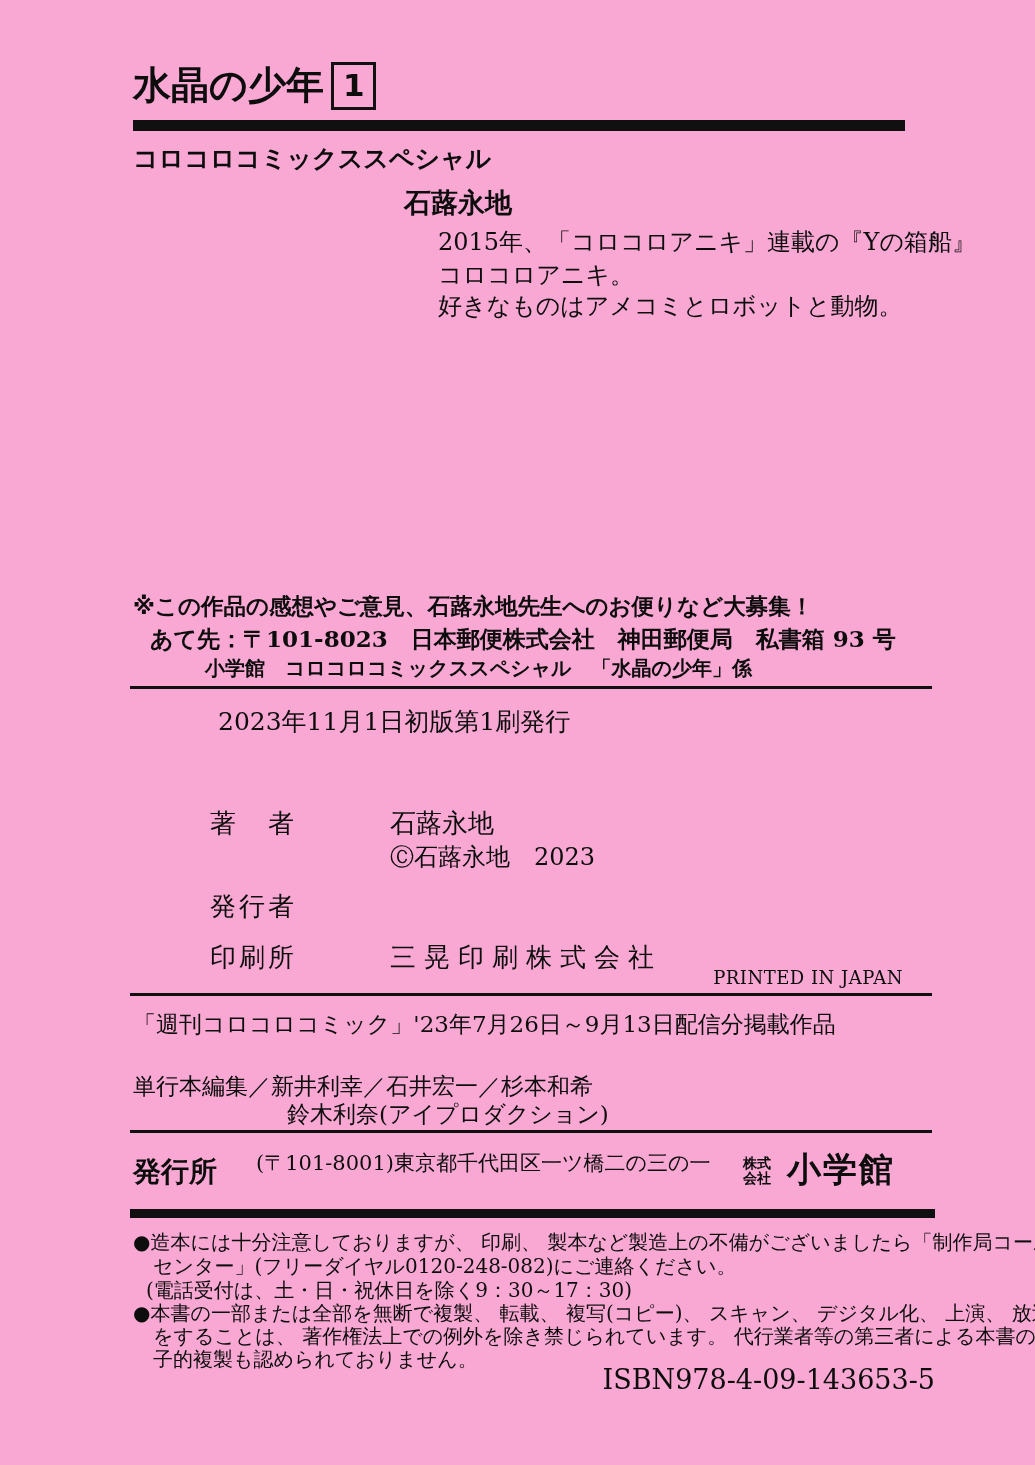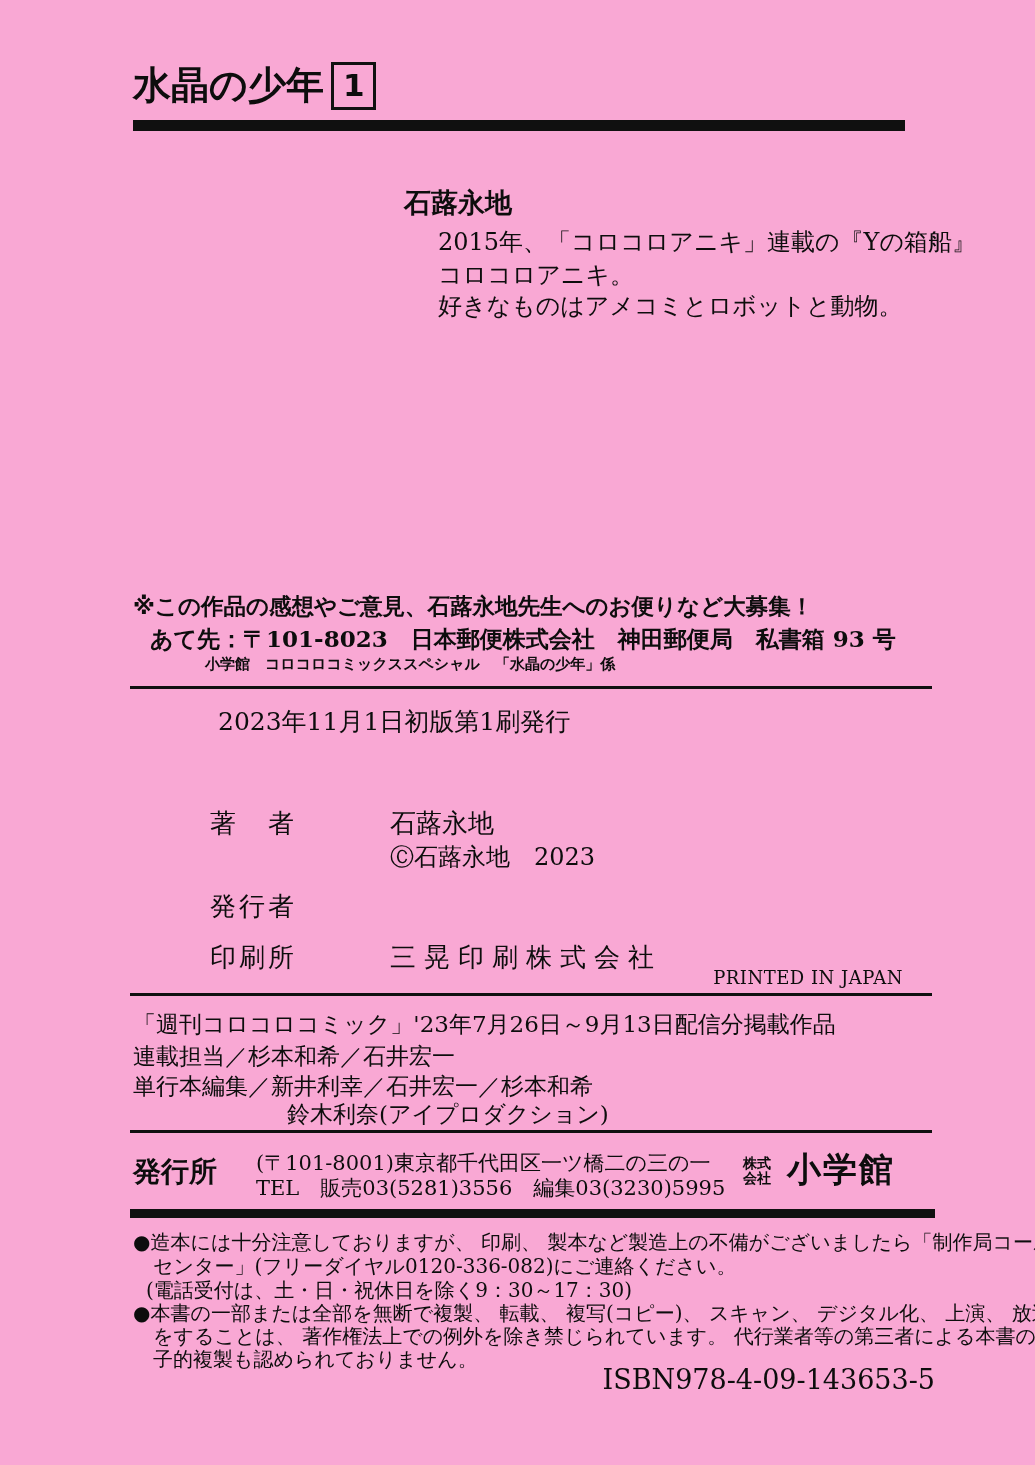--- a/index.html
+++ b/index.html
@@ -22,21 +22,21 @@
   
   .bio-name{left:404px; top:185px; font-weight:bold; font-size:27px;}
   .bio-line{font-size:24px;}
   .bio-l0{left:438px; top:226px;}
   .bio-l1{left:438px; top:259px;}
   .bio-l2{left:438px; top:290px;}
 
   
   .fan-head{left:133px; top:591px; font-weight:bold; font-size:22.5px;}
   .fan-addr1{left:150px; top:624px; font-weight:bold; font-size:23px;}
-  .fan-addr2{left:205px; top:655px; font-weight:bold; font-size:15px;}
+  .fan-addr2{left:205px; top:655px; font-weight:bold; font-size:20px;}
   .rule-thin{height:3px;}
   .r1{left:130px; top:686px; width:802px;}
 
   
   .edition{left:218px; top:705px; font-size:25px;}
   .col-label{left:210px; font-size:26px; width:84px; text-align:justify; text-align-last:justify;}
   .col-value{left:390px; font-size:26px;}
   .l-author{top:806px;}  .v-author{top:806px;}
   .v-copy{top:841px; font-size:24px;}
   .l-pub{top:889px;}     .v-pub{top:889px; width:276px; text-align:justify; text-align-last:justify;}
@@ -72,20 +72,21 @@
 </head>
 <body>
 
 <div class="page">
 
   <div class="abs title-row gothic">
     <span>水晶の少年</span>
     <span class="vol-badge">1</span>
   </div>
   <div class="rule head-rule"></div>
+  <div class="abs imprint gothic">コロコロコミックススペシャル</div>
 
   <div class="abs bio-name">石蕗永地</div>
   <div class="abs bio-line bio-l0">2015年、「コロコロアニキ」連載の『Yの箱船』</div>
   <div class="abs bio-line bio-l1">コロコロアニキ。</div>
   <div class="abs bio-line bio-l2">好きなものはアメコミとロボットと動物。</div>
 
   <div class="abs fan-head gothic">※この作品の感想やご意見、石蕗永地先生へのお便りなど大募集！</div>
   <div class="abs fan-addr1">あて先：〒101-8023　日本郵便株式会社　神田郵便局　私書箱 93 号</div>
   <div class="abs fan-addr2">小学館　コロコロコミックススペシャル　「水晶の少年」係</div>
 
@@ -100,39 +101,37 @@
   <div class="abs col-label l-pub">発行者</div>
 
   <div class="abs col-label l-printer">印刷所</div>
   <div class="abs col-value v-printer">三晃印刷株式会社</div>
 
   <div class="abs printed-in">PRINTED IN JAPAN</div>
 
   <div class="rule rule-thin r2"></div>
 
   <div class="abs ser-line ser-0">「週刊コロコロコミック」'23年7月26日～9月13日配信分掲載作品</div>
-  <div class="abs ser-line ser-1">連載担当／杉本和希／石井宏一</div>
   <div class="abs ser-line ser-2">単行本編集／新井利幸／石井宏一／杉本和希</div>
   <div class="abs ser-line ser-3">鈴木利奈(アイプロダクション)</div>
 
   <div class="rule rule-thin r3"></div>
 
   <div class="abs pub-label gothic">発行所</div>
   <div class="abs pub-addr1">(〒101-8001)東京都千代田区一ツ橋二の三の一</div>
-  <div class="abs pub-addr2">TEL　販売03(5281)3556　編集03(3230)5995</div>
   <div class="abs corp gothic">
     <span>株式</span>
     <span>会社</span>
   </div>
   <div class="abs pub-name gothic">小学館</div>
 
   <div class="rule bottom-rule"></div>
 
   <div class="abs notice n0">●造本には十分注意しておりますが、 印刷、 製本など製造上の不備がございましたら「制作局コール</div>
-  <div class="abs notice n1">センター」(フリーダイヤル0120-336-082)にご連絡ください。</div>
+  <div class="abs notice n1">センター」(フリーダイヤル0120-248-082)にご連絡ください。</div>
   <div class="abs notice n2">(電話受付は、土・日・祝休日を除く9：30～17：30)</div>
   <div class="abs notice n3">●本書の一部または全部を無断で複製、 転載、 複写(コピー)、 スキャン、 デジタル化、 上演、 放送等</div>
   <div class="abs notice n4">をすることは、 著作権法上での例外を除き禁じられています。 代行業者等の第三者による本書の電</div>
   <div class="abs notice n5">子的複製も認められておりません。</div>
 
   <div class="abs isbn">ISBN978-4-09-143653-5</div>
 
 </div>
 
 </body></html>

